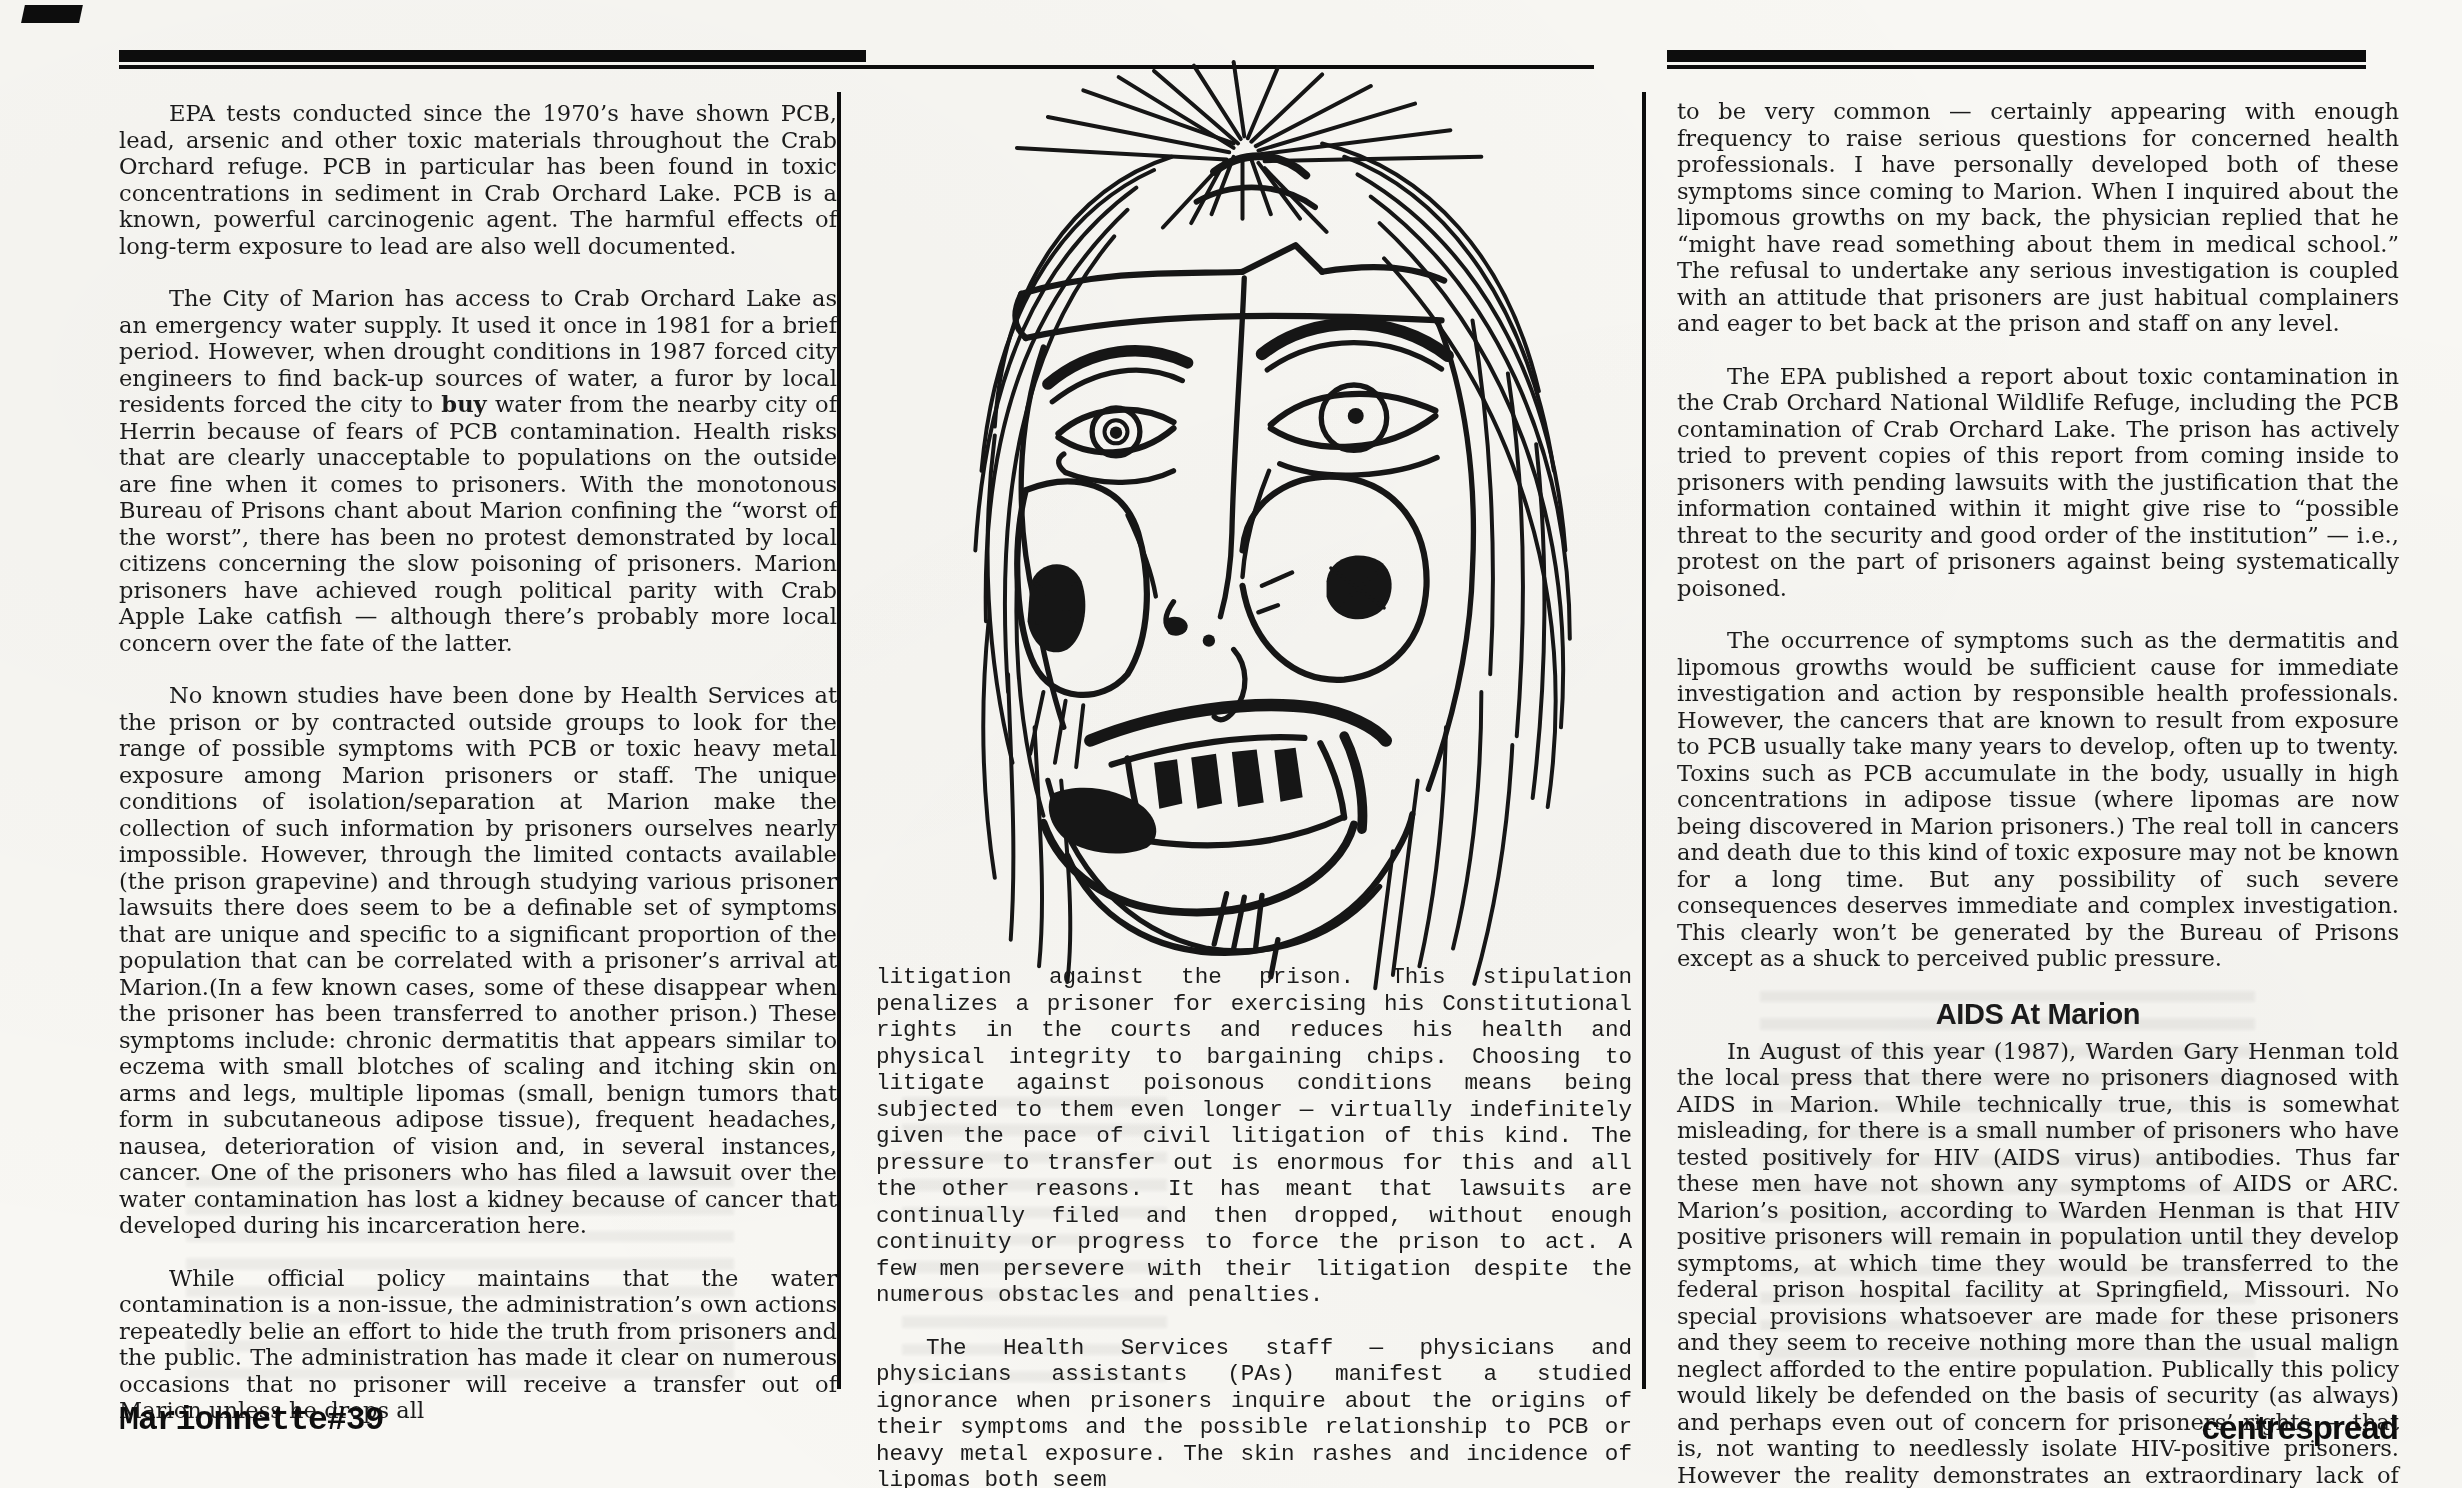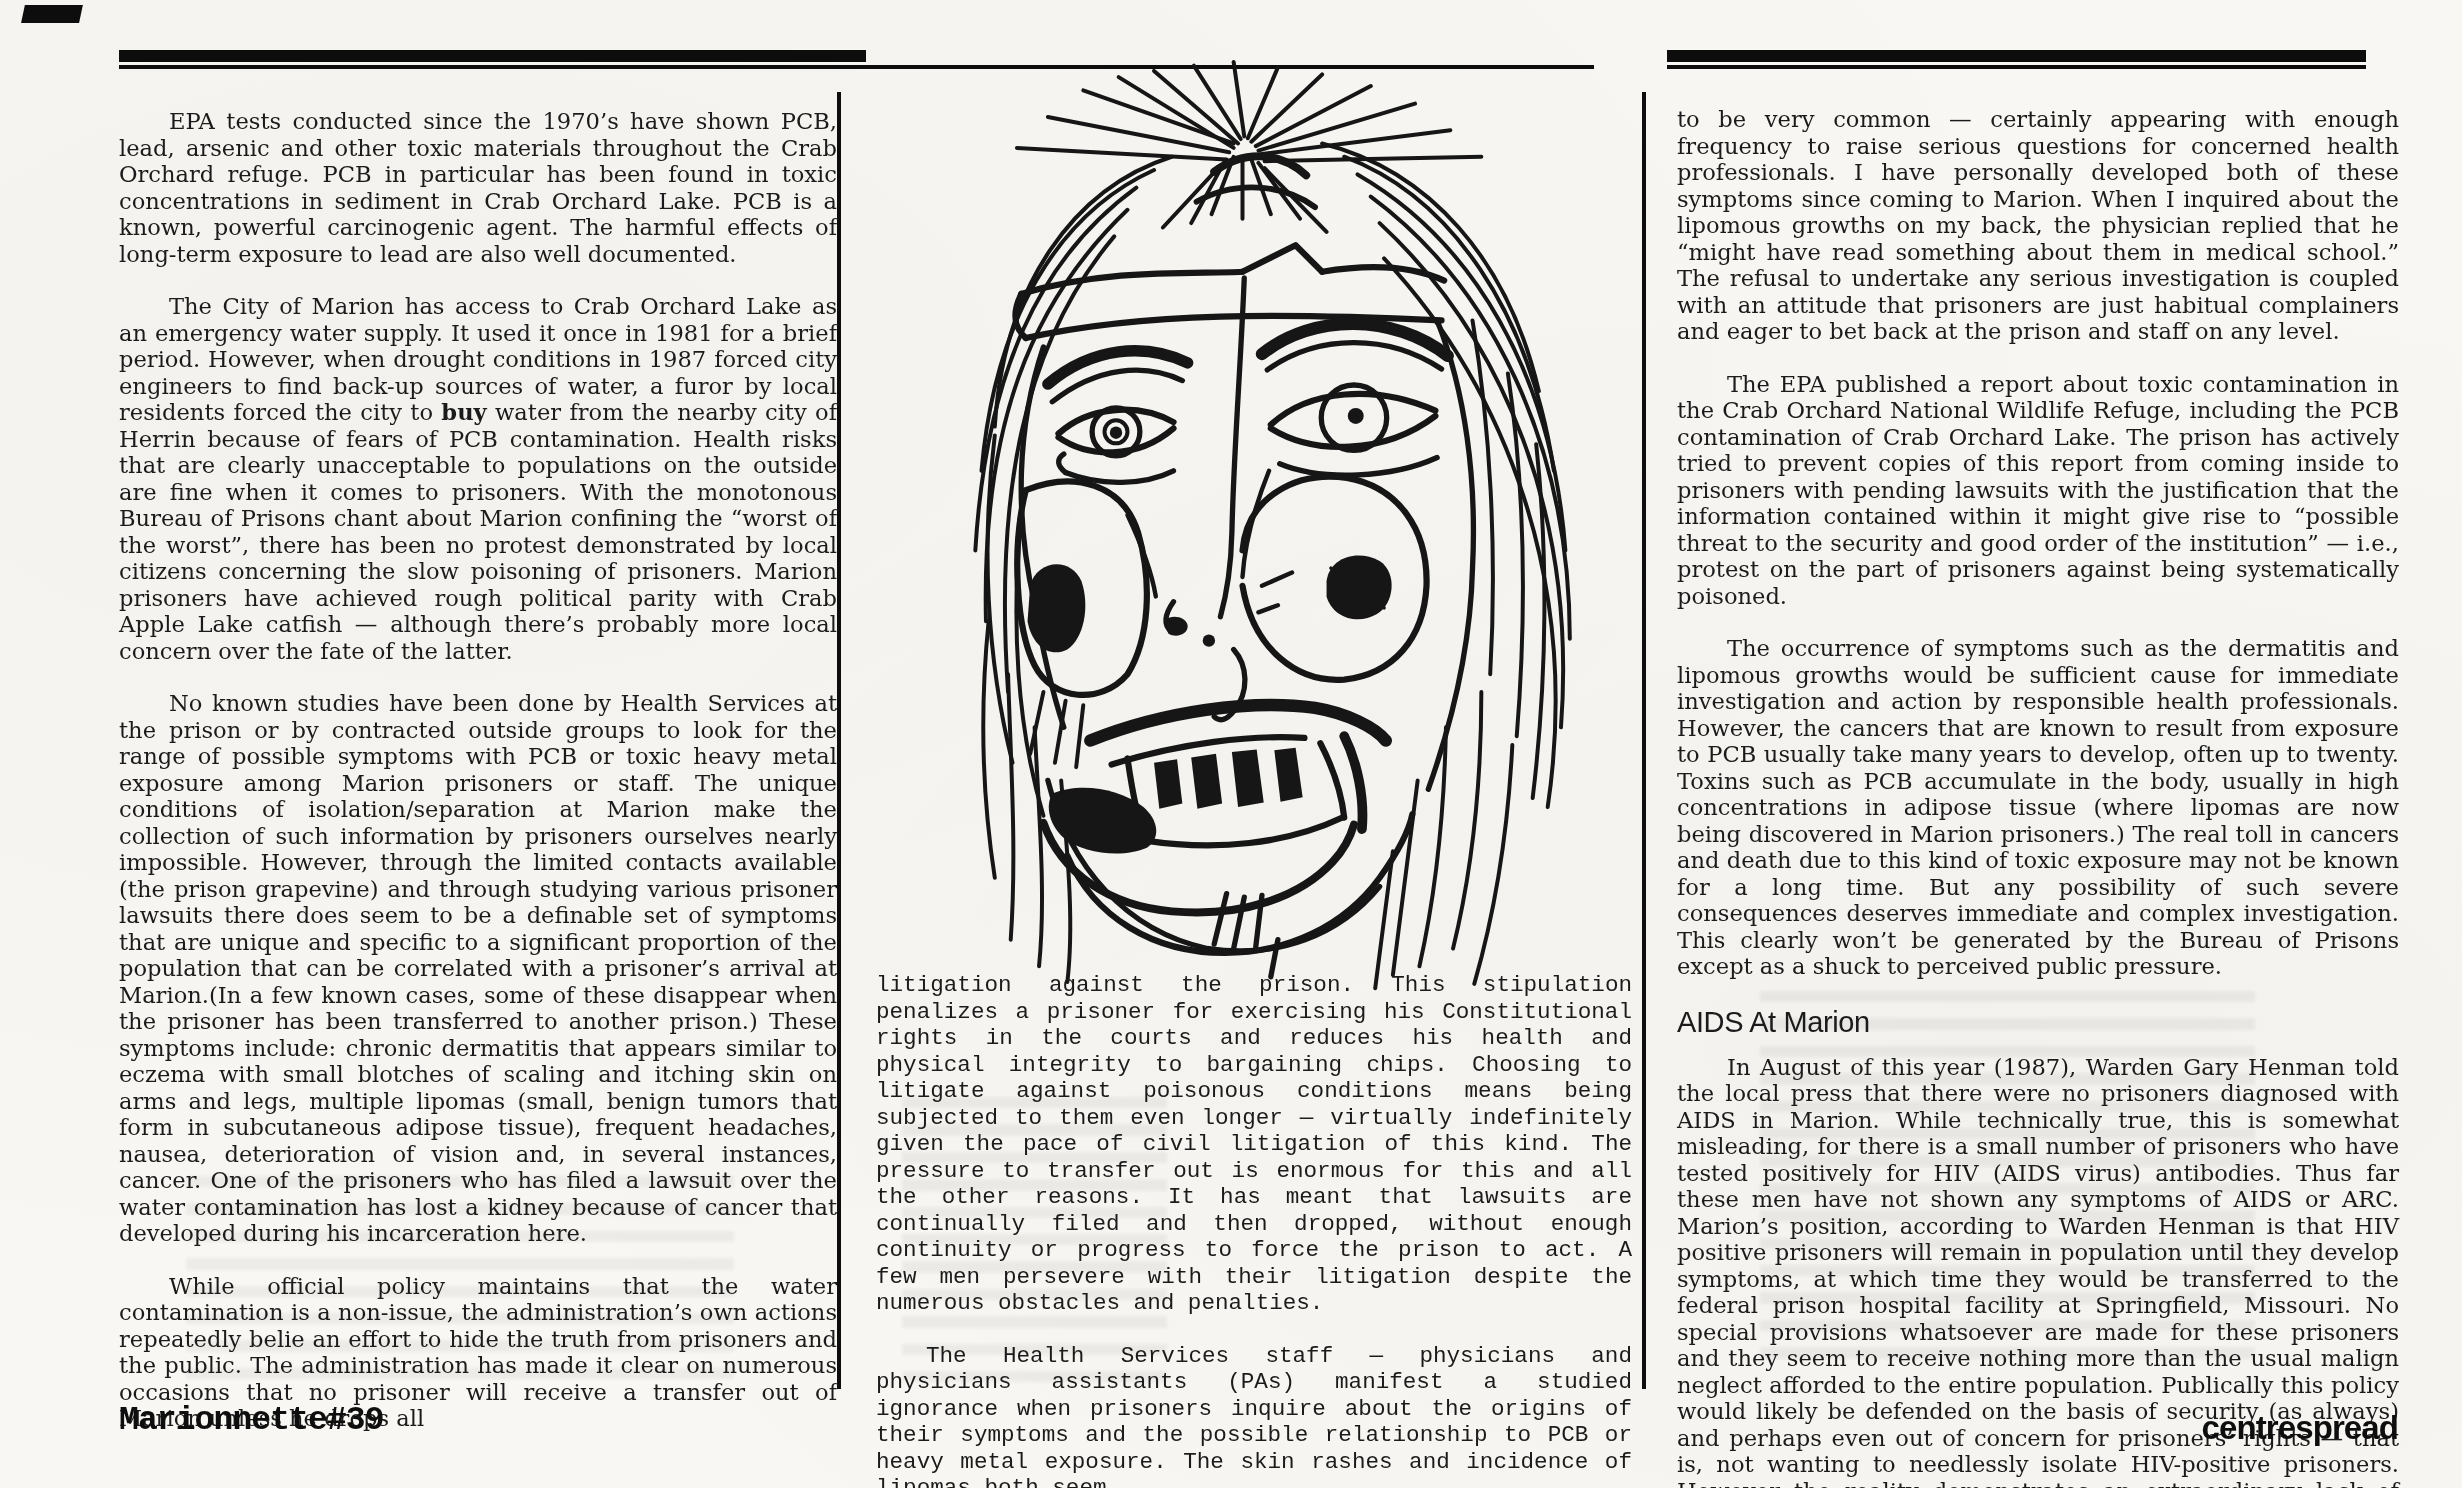--- a/index.html
+++ b/index.html
@@ -12,28 +12,28 @@
   }
   #page {
     position:relative; width:2462px; height:1489px;
     background:
       radial-gradient(ellipse at 18% 25%, rgba(0,0,0,0.022), transparent 60%),
       radial-gradient(ellipse at 80% 70%, rgba(0,0,0,0.025), transparent 55%),
       #f8f7f3;
   }
   .rule { position:absolute; background:#0d0d0d; }
   .col { position:absolute; text-align:justify; font-size:22.6px; line-height:26.5px; }
-  .col p { margin:16px 0 26px 0; text-indent:50px; }
+  .col p { margin:8px 0 26px 0; text-indent:50px; }
   .col p:last-child { margin-bottom:0; }
   .b { font-weight:bold; }
   .section-heading {
     font-family:"Liberation Sans", sans-serif;
-    font-weight:400; font-size:29px; line-height:32px;
+    font-weight:700; font-size:29px; line-height:32px;
     text-indent:0 !important; letter-spacing:-0.4px;
-    margin:1.8px 0 5.3px 0 !important; text-align:left;
+    margin:1.8px 0 5.3px 0 !important; text-align:center;
   }
   .footer {
     position:absolute; font-family:"Liberation Sans", sans-serif;
     font-weight:700; font-size:33px; letter-spacing:-0.9px; color:#0e0e0e;
   }
   .ghost { position:absolute; opacity:0.05; filter:blur(1.8px);
     background:repeating-linear-gradient(180deg,#222 0 11.5px, transparent 11.5px 27.4px); }
   svg .s { fill:none; stroke:#161616; stroke-linecap:round; stroke-linejoin:round; }
   svg .f { fill:#161616; stroke:none; }
 </style>

